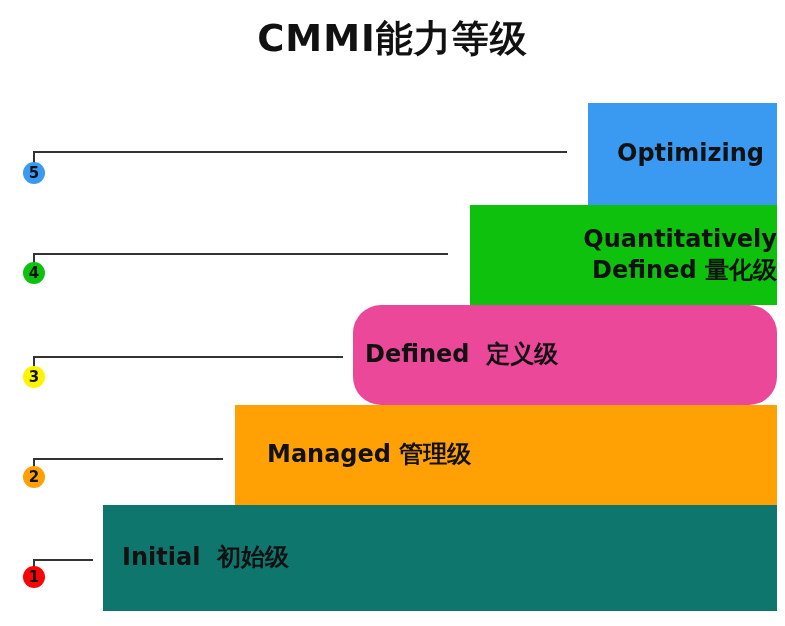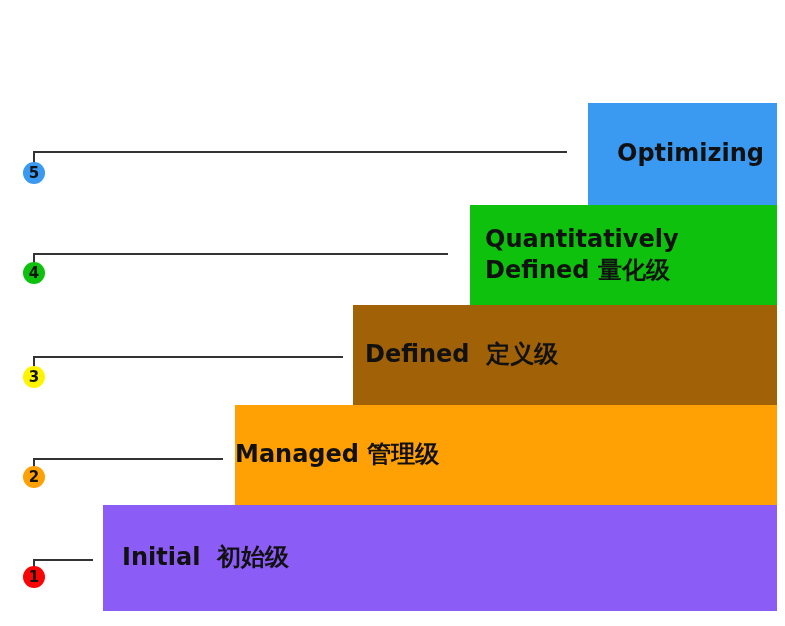--- a/index.html
+++ b/index.html
@@ -23,23 +23,23 @@
   .connector-v{position:absolute;width:2px;background:#333333;}
 
   .badge{
     position:absolute;width:22px;height:22px;border-radius:50%;
     display:flex;align-items:center;justify-content:center;
     font-size:15px;font-weight:bold;color:#111111;
   }
 
   
   .bar-5{left:588px;top:103px;width:189px;height:102px;padding-left:29px;}
-  .bar-4{left:470px;top:205px;width:307px;height:100px;padding-left:15px;}
+  .bar-4{left:470px;top:205px;width:307px;height:100px;padding-left:15px;align-items:flex-end;}
   .bar-3{left:353px;top:305px;width:424px;height:100px;padding-left:12px;}
-  .bar-2{left:235px;top:405px;width:542px;height:100px;}
+  .bar-2{left:235px;top:405px;width:542px;height:100px;padding-left:32px;}
   .bar-1{left:103px;top:505px;width:674px;height:106px;padding-left:19px;}
 
   .line-5{left:34px;top:151px;width:533px;}
   .line-4{left:34px;top:253px;width:414px;}
   .line-3{left:34px;top:356px;width:309px;}
   .line-2{left:34px;top:458px;width:189px;}
   .line-1{left:34px;top:559px;width:59px;}
 
   .vline-5{left:33px;top:151px;height:12px;}
   .vline-4{left:33px;top:253px;height:10px;}
@@ -51,50 +51,51 @@
   .badge-4{left:23px;top:262px;}
   .badge-3{left:23px;top:366px;}
   .badge-2{left:23px;top:466px;}
   .badge-1{left:23px;top:566px;}
 </style>
 </head>
 <body>
 
 <div id="stage">
 
+  <div class="title">CMMI能力等级</div>
 
   <div class="bar bar-5" style="background: rgb(58, 153, 240);">
     <div>Optimizing</div>
   </div>
   <div class="connector-h line-5"></div>
   <div class="connector-v vline-5"></div>
   <div class="badge badge-5" style="background: rgb(58, 153, 240);">5</div>
 
   <div class="bar bar-4" style="background: rgb(13, 193, 13);">
     <div>Quantitatively</div>
     <div>Defined 量化级</div>
   </div>
   <div class="connector-h line-4"></div>
   <div class="connector-v vline-4"></div>
   <div class="badge badge-4" style="background: rgb(13, 193, 13);">4</div>
 
-  <div class="bar bar-3" style="background: #a16207;">
+  <div class="bar bar-3" style="background: #ec4899; border-radius: 28px;">
     <div>Defined  定义级</div>
   </div>
   <div class="connector-h line-3"></div>
   <div class="connector-v vline-3"></div>
   <div class="badge badge-3" style="background: rgb(254, 244, 0);">3</div>
 
   <div class="bar bar-2" style="background: rgb(255, 160, 5);">
     <div>Managed 管理级</div>
   </div>
   <div class="connector-h line-2"></div>
   <div class="connector-v vline-2"></div>
   <div class="badge badge-2" style="background: rgb(255, 160, 5);">2</div>
 
-  <div class="bar bar-1" style="background: #8b5cf6;">
+  <div class="bar bar-1" style="background: #0f766e;">
     <div>Initial  初始级</div>
   </div>
   <div class="connector-h line-1"></div>
   <div class="connector-v vline-1"></div>
   <div class="badge badge-1" style="background: rgb(249, 5, 5);">1</div>
 
 </div>
 
 </body></html>

